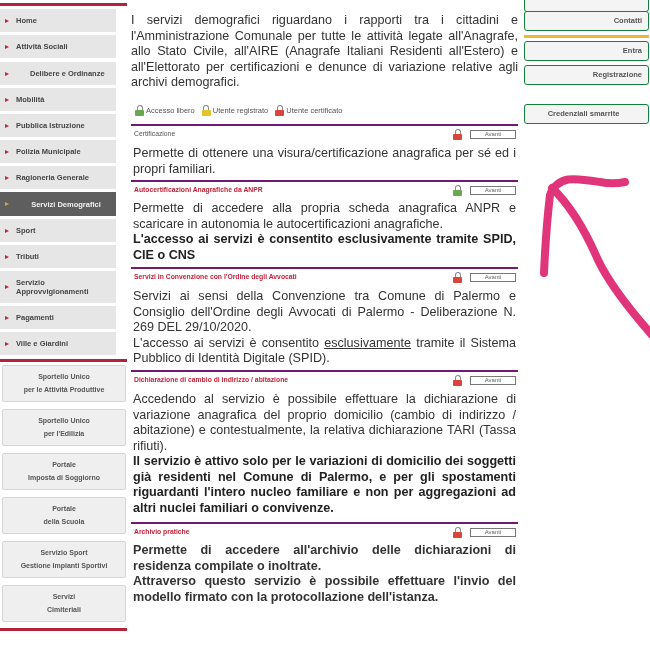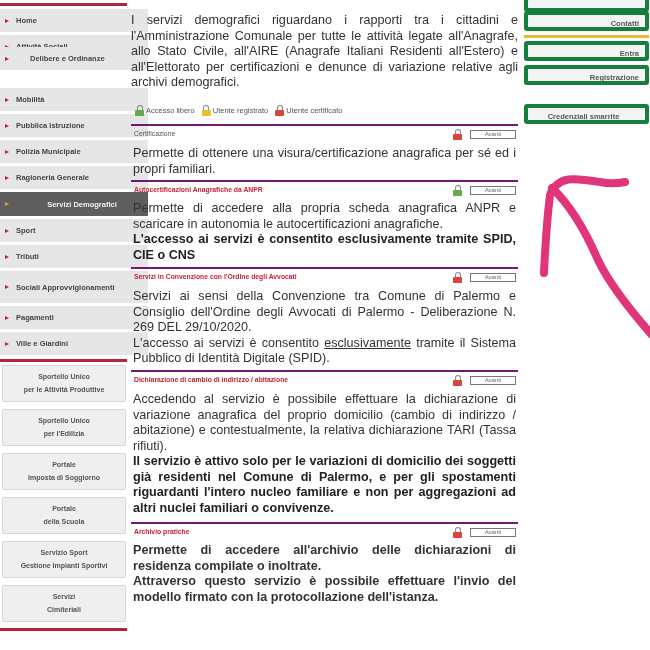--- a/index.html
+++ b/index.html
@@ -2,21 +2,21 @@
 <html><head>
 <meta charset="utf-8">
 <style>
   * { box-sizing: border-box; margin: 0; padding: 0; }
   html, body { width: 650px; height: 650px; overflow: hidden; background: #ffffff; }
   body { position: relative; font-family: "Liberation Sans", "DejaVu Sans", sans-serif; color: #333; }
 
   
   .sidebar { position: absolute; left: 0; top: 0; width: 127px; height: 650px; }
   .sidebar .topline { position: absolute; left: 0; top: 3px; width: 127px; height: 3px; background: #b5223b; }
-  .nav-item { position: absolute; left: 0; width: 148px; background: #e6e6e6; display: flex; align-items: center; font-size: 7.5px; font-weight: bold; color: #444; padding-left: 16px; line-height: 9px; }
+  .nav-item { position: absolute; left: 0; width: 116px; background: #e6e6e6; display: flex; align-items: center; font-size: 7.5px; font-weight: bold; color: #444; padding-left: 16px; line-height: 9px; }
   .nav-item .bullet { position: absolute; left: 5px; top: 50%; margin-top: -2px; width: 0; height: 0; border-left: 4px solid #c4213a; border-top: 2px solid transparent; border-bottom: 2px solid transparent; }
   .nav-item.active { background: #5e5e5e; color: #f2f2f2; }
   .nav-item.active .bullet { border-left-color: #d9a24a; }
   .redline { position: absolute; left: 0; width: 127px; height: 3px; background: #b5223b; }
 
   .portal { position: absolute; left: 2px; width: 124px; height: 37px; background: #efefef; border: 1px solid #d6d6d6; border-radius: 2px; text-align: center; font-size: 7px; font-weight: bold; color: #555; line-height: 13px; padding-top: 4px; }
 
   
   .main { position: absolute; left: 131px; top: 0; width: 387px; height: 650px; overflow: hidden; }
   .intro { font-size: 12.6px; line-height: 15.5px; text-align: justify; color: #333; padding-top: 13px; }
@@ -33,41 +33,41 @@
   .sec-title { position: absolute; left: 3px; top: 4px; font-size: 6.8px; color: #555; }
   .sec-title.red { color: #c4213a; font-weight: bold; }
   .sec-right { position: absolute; right: 2px; top: 3px; display: flex; align-items: center; }
   .avanti { width: 46px; height: 9px; border: 1px solid #777; background: #fff; font-size: 6px; color: #666; text-align: center; line-height: 7px; margin-left: 6px; }
   .sec-body { position: absolute; left: 2px; right: 2px; font-size: 12.6px; line-height: 15.5px; text-align: justify; color: #333; }
   .sec-body b { color: #222; }
   .sec-body u { text-decoration: underline; }
 
   
   .right { position: absolute; left: 523px; top: 0; width: 127px; height: 650px; }
-  .rbtn { position: absolute; left: 1px; width: 125px; height: 20px; background: #f4f4f4; border: 4px solid #15803d; border-radius: 3px; font-size: 7.5px; font-weight: bold; color: #555; text-align: right; padding-right: 6px; line-height: 18px; }
+  .rbtn { position: absolute; left: 1px; width: 125px; height: 20px; background: #f4f4f4; border: 1px solid #15803d; border-radius: 3px; font-size: 7.5px; font-weight: bold; color: #555; text-align: right; padding-right: 6px; line-height: 18px; }
   .yellowline { position: absolute; left: 1px; top: 35px; width: 125px; height: 3px; background: #e9b931; }
 
   
   .arrow { position: absolute; left: 530px; top: 160px; width: 120px; height: 180px; pointer-events: none; }
 </style>
 </head>
 <body>
 
 <div class="sidebar">
   <div class="topline"></div>
 
   <div class="nav-item" style="top:9px;height:23px;">
     <span class="bullet"></span>
     <span>Home</span>
   </div>
   <div class="nav-item" style="top:35px;height:23px;">
     <span class="bullet"></span>
     <span>Attività Sociali</span>
   </div>
-  <div class="nav-item" style="top:47px;height:23px;padding-left:30px;">
+  <div class="nav-item" style="top:62px;height:23px;padding-left:30px;">
     <span class="bullet"></span>
     <span>Delibere e Ordinanze</span>
   </div>
   <div class="nav-item" style="top:88px;height:23px;">
     <span class="bullet"></span>
     <span>Mobilità</span>
   </div>
   <div class="nav-item" style="top:114px;height:23px;">
     <span class="bullet"></span>
     <span>Pubblica Istruzione</span>
@@ -87,21 +87,21 @@
   <div class="nav-item" style="top:219px;height:23px;">
     <span class="bullet"></span>
     <span>Sport</span>
   </div>
   <div class="nav-item" style="top:245px;height:23px;">
     <span class="bullet"></span>
     <span>Tributi</span>
   </div>
   <div class="nav-item" style="top:271px;height:32px;padding-right:20px;">
     <span class="bullet"></span>
-    <span>Sociali Approvvigionamenti</span>
+    <span>Servizio Approvvigionamenti</span>
   </div>
   <div class="nav-item" style="top:306px;height:23px;">
     <span class="bullet"></span>
     <span>Pagamenti</span>
   </div>
   <div class="nav-item" style="top:332px;height:23px;">
     <span class="bullet"></span>
     <span>Ville e Giardini</span>
   </div>
 

